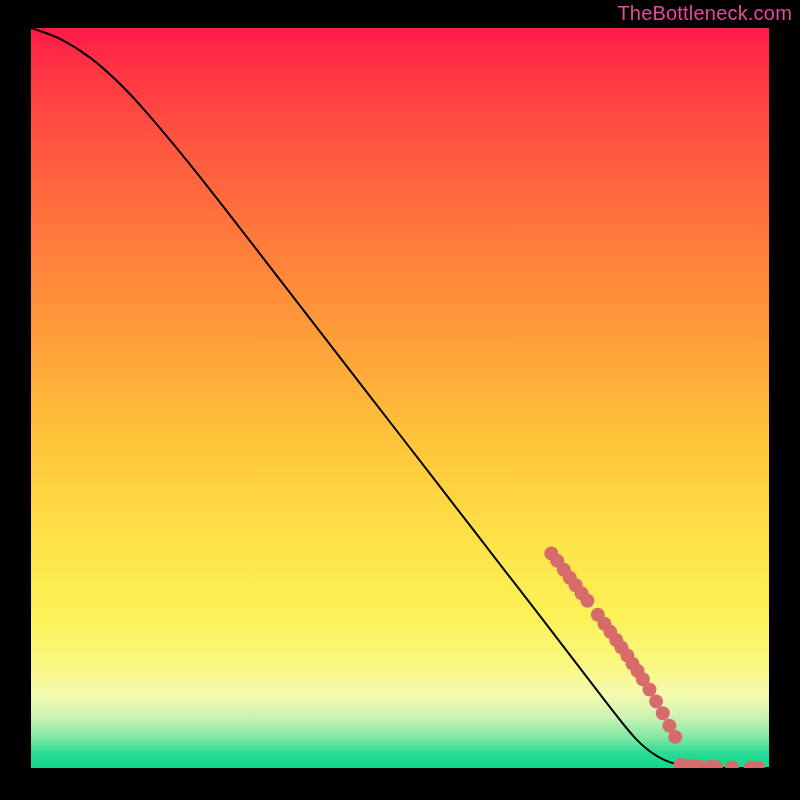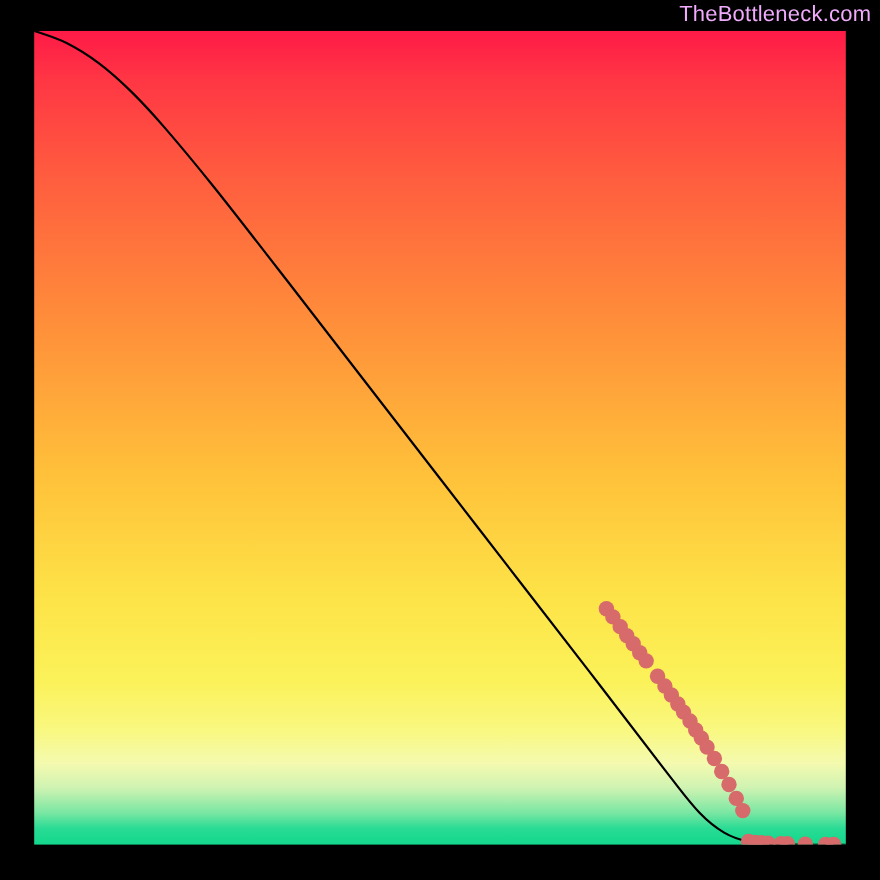--- a/index.html
+++ b/index.html
@@ -9,21 +9,21 @@
     width: 800px;
     height: 800px;
     background: #000;
   }
   .attribution {
     position: absolute;
     top: 2px;
     right: 8px;
     font-family: Arial, Helvetica, sans-serif;
     font-size: 20px;
-    color: #f0abfc;
+    color: #ec4899;
     letter-spacing: 0.2px;
   }
   .plot {
     position: absolute;
     left: 31px;
     top: 28px;
     width: 738px;
     height: 740px;
     overflow: hidden;
   }

